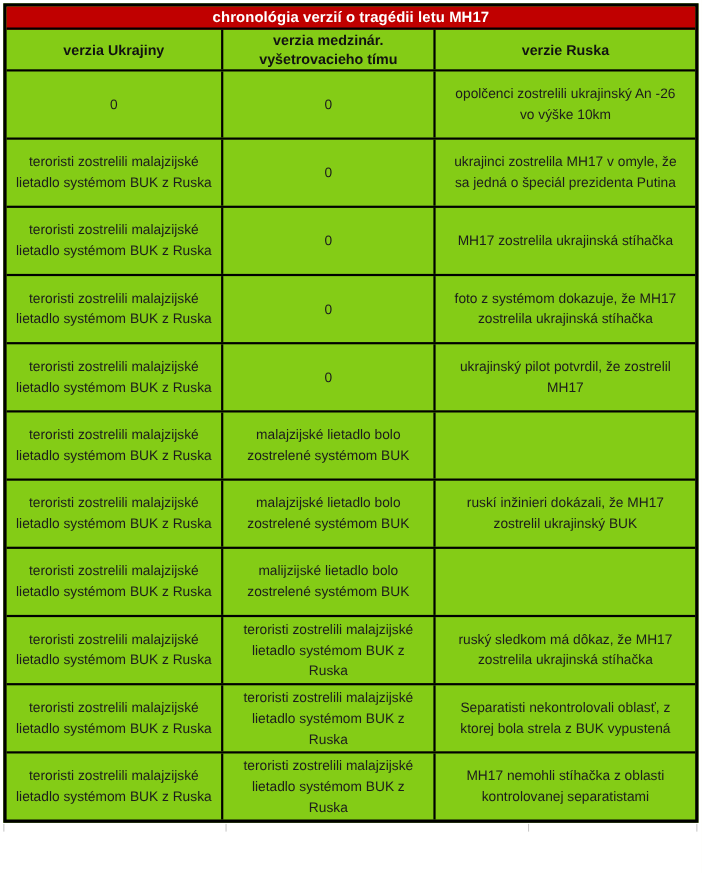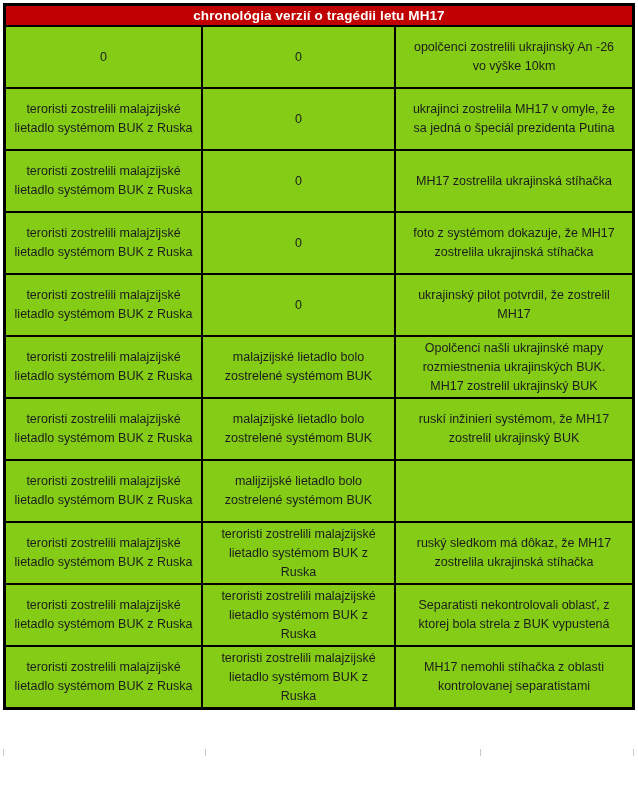--- a/index.html
+++ b/index.html
@@ -74,20 +74,26 @@
     background: #c9c9c9;
     top: 749px;
   }
 </style>
 </head>
 <body>
 
 <div class="page">
   <div class="versions-table">
     <div class="title-row">chronológia verzií o tragédii letu MH17</div>
+    <div class="t-row t-header">
+        <div class="cell c0">verzia Ukrajiny</div>
+        <div class="cell c1">verzia medzinár.
+vyšetrovacieho tímu</div>
+        <div class="cell c2">verzie Ruska</div>
+      </div>
     <div class="t-body">
         <div class="t-row">
           <div class="cell c0">0</div>
           <div class="cell c1">0</div>
           <div class="cell c2">opolčenci zostrelili ukrajinský An -26
 vo výške 10km</div>
         </div>
         <div class="t-row">
           <div class="cell c0">teroristi zostrelili malajzijské
 lietadlo systémom BUK z Ruska</div>
@@ -113,30 +119,27 @@
 lietadlo systémom BUK z Ruska</div>
           <div class="cell c1">0</div>
           <div class="cell c2">ukrajinský pilot potvrdil, že zostrelil
 MH17</div>
         </div>
         <div class="t-row">
           <div class="cell c0">teroristi zostrelili malajzijské
 lietadlo systémom BUK z Ruska</div>
           <div class="cell c1">malajzijské lietadlo bolo
 zostrelené systémom BUK</div>
-          <div class="cell c2">Opolčenci našli ukrajinské mapy
-rozmiestnenia ukrajinských BUK.
-MH17 zostrelil ukrajinský BUK</div>
         </div>
         <div class="t-row">
           <div class="cell c0">teroristi zostrelili malajzijské
 lietadlo systémom BUK z Ruska</div>
           <div class="cell c1">malajzijské lietadlo bolo
 zostrelené systémom BUK</div>
-          <div class="cell c2">ruskí inžinieri systémom, že MH17
+          <div class="cell c2">ruskí inžinieri dokázali, že MH17
 zostrelil ukrajinský BUK</div>
         </div>
         <div class="t-row">
           <div class="cell c0">teroristi zostrelili malajzijské
 lietadlo systémom BUK z Ruska</div>
           <div class="cell c1">malijzijské lietadlo bolo
 zostrelené systémom BUK</div>
         </div>
         <div class="t-row">
           <div class="cell c0">teroristi zostrelili malajzijské

